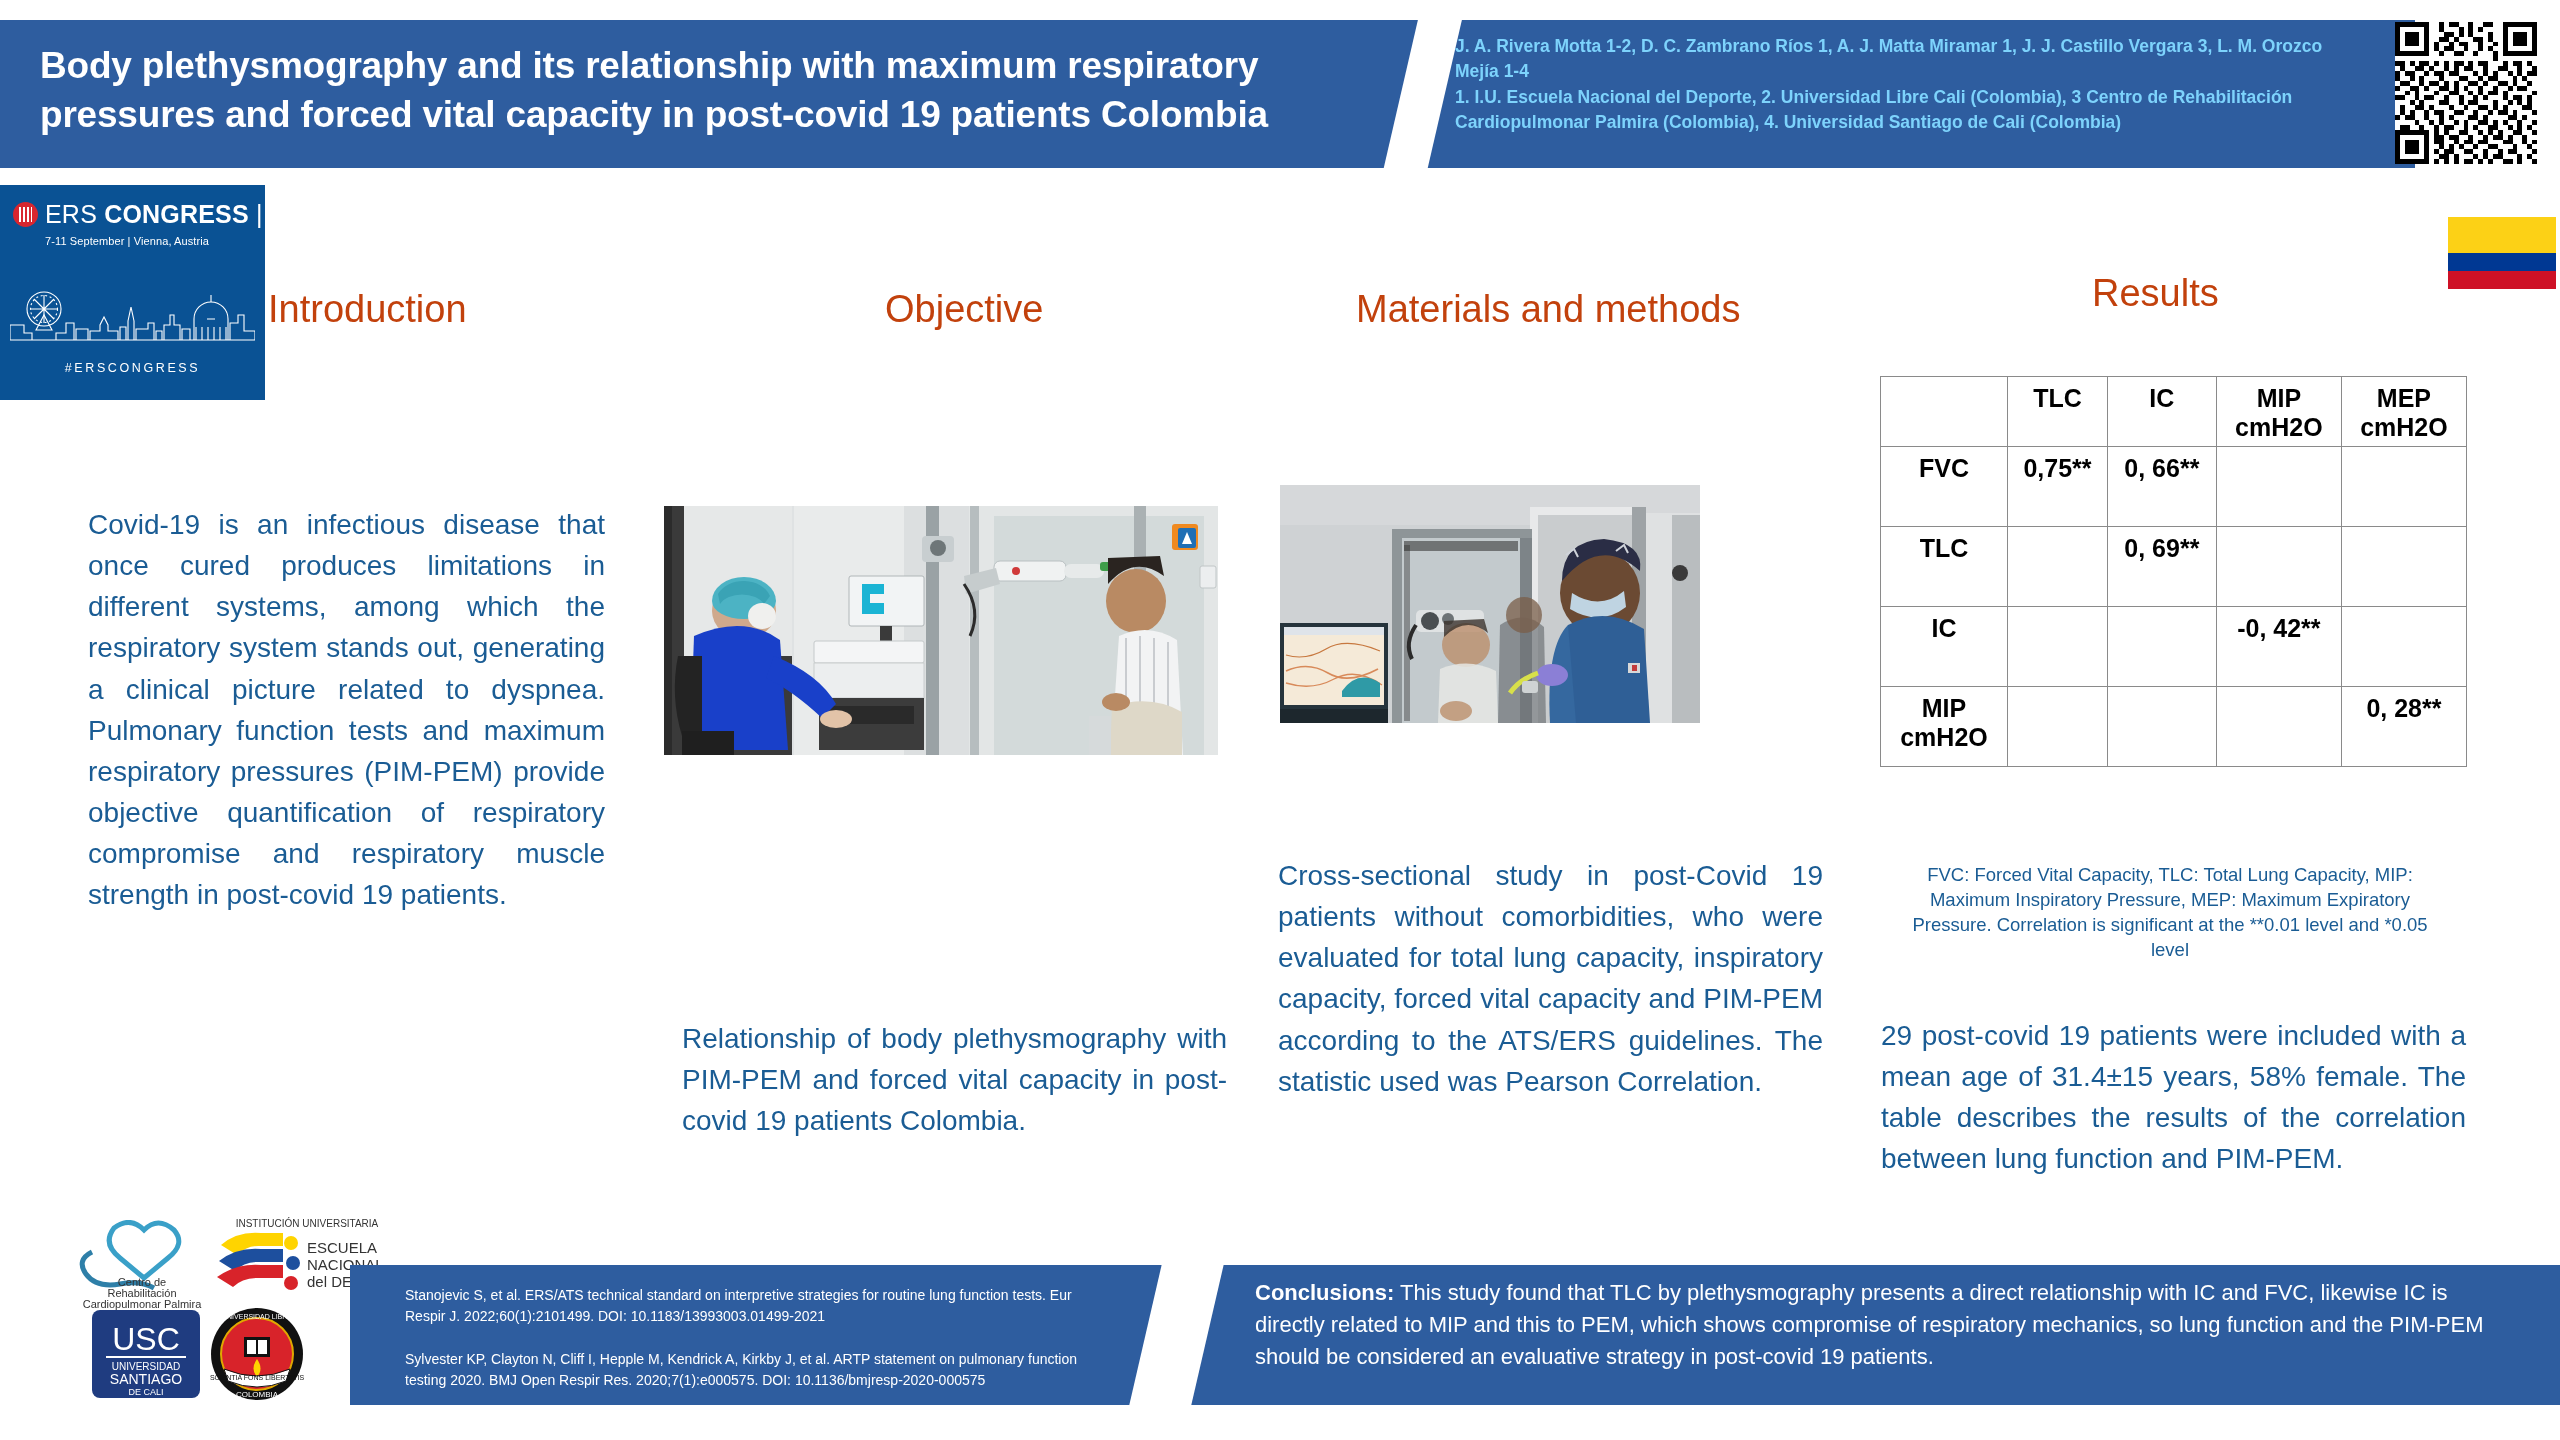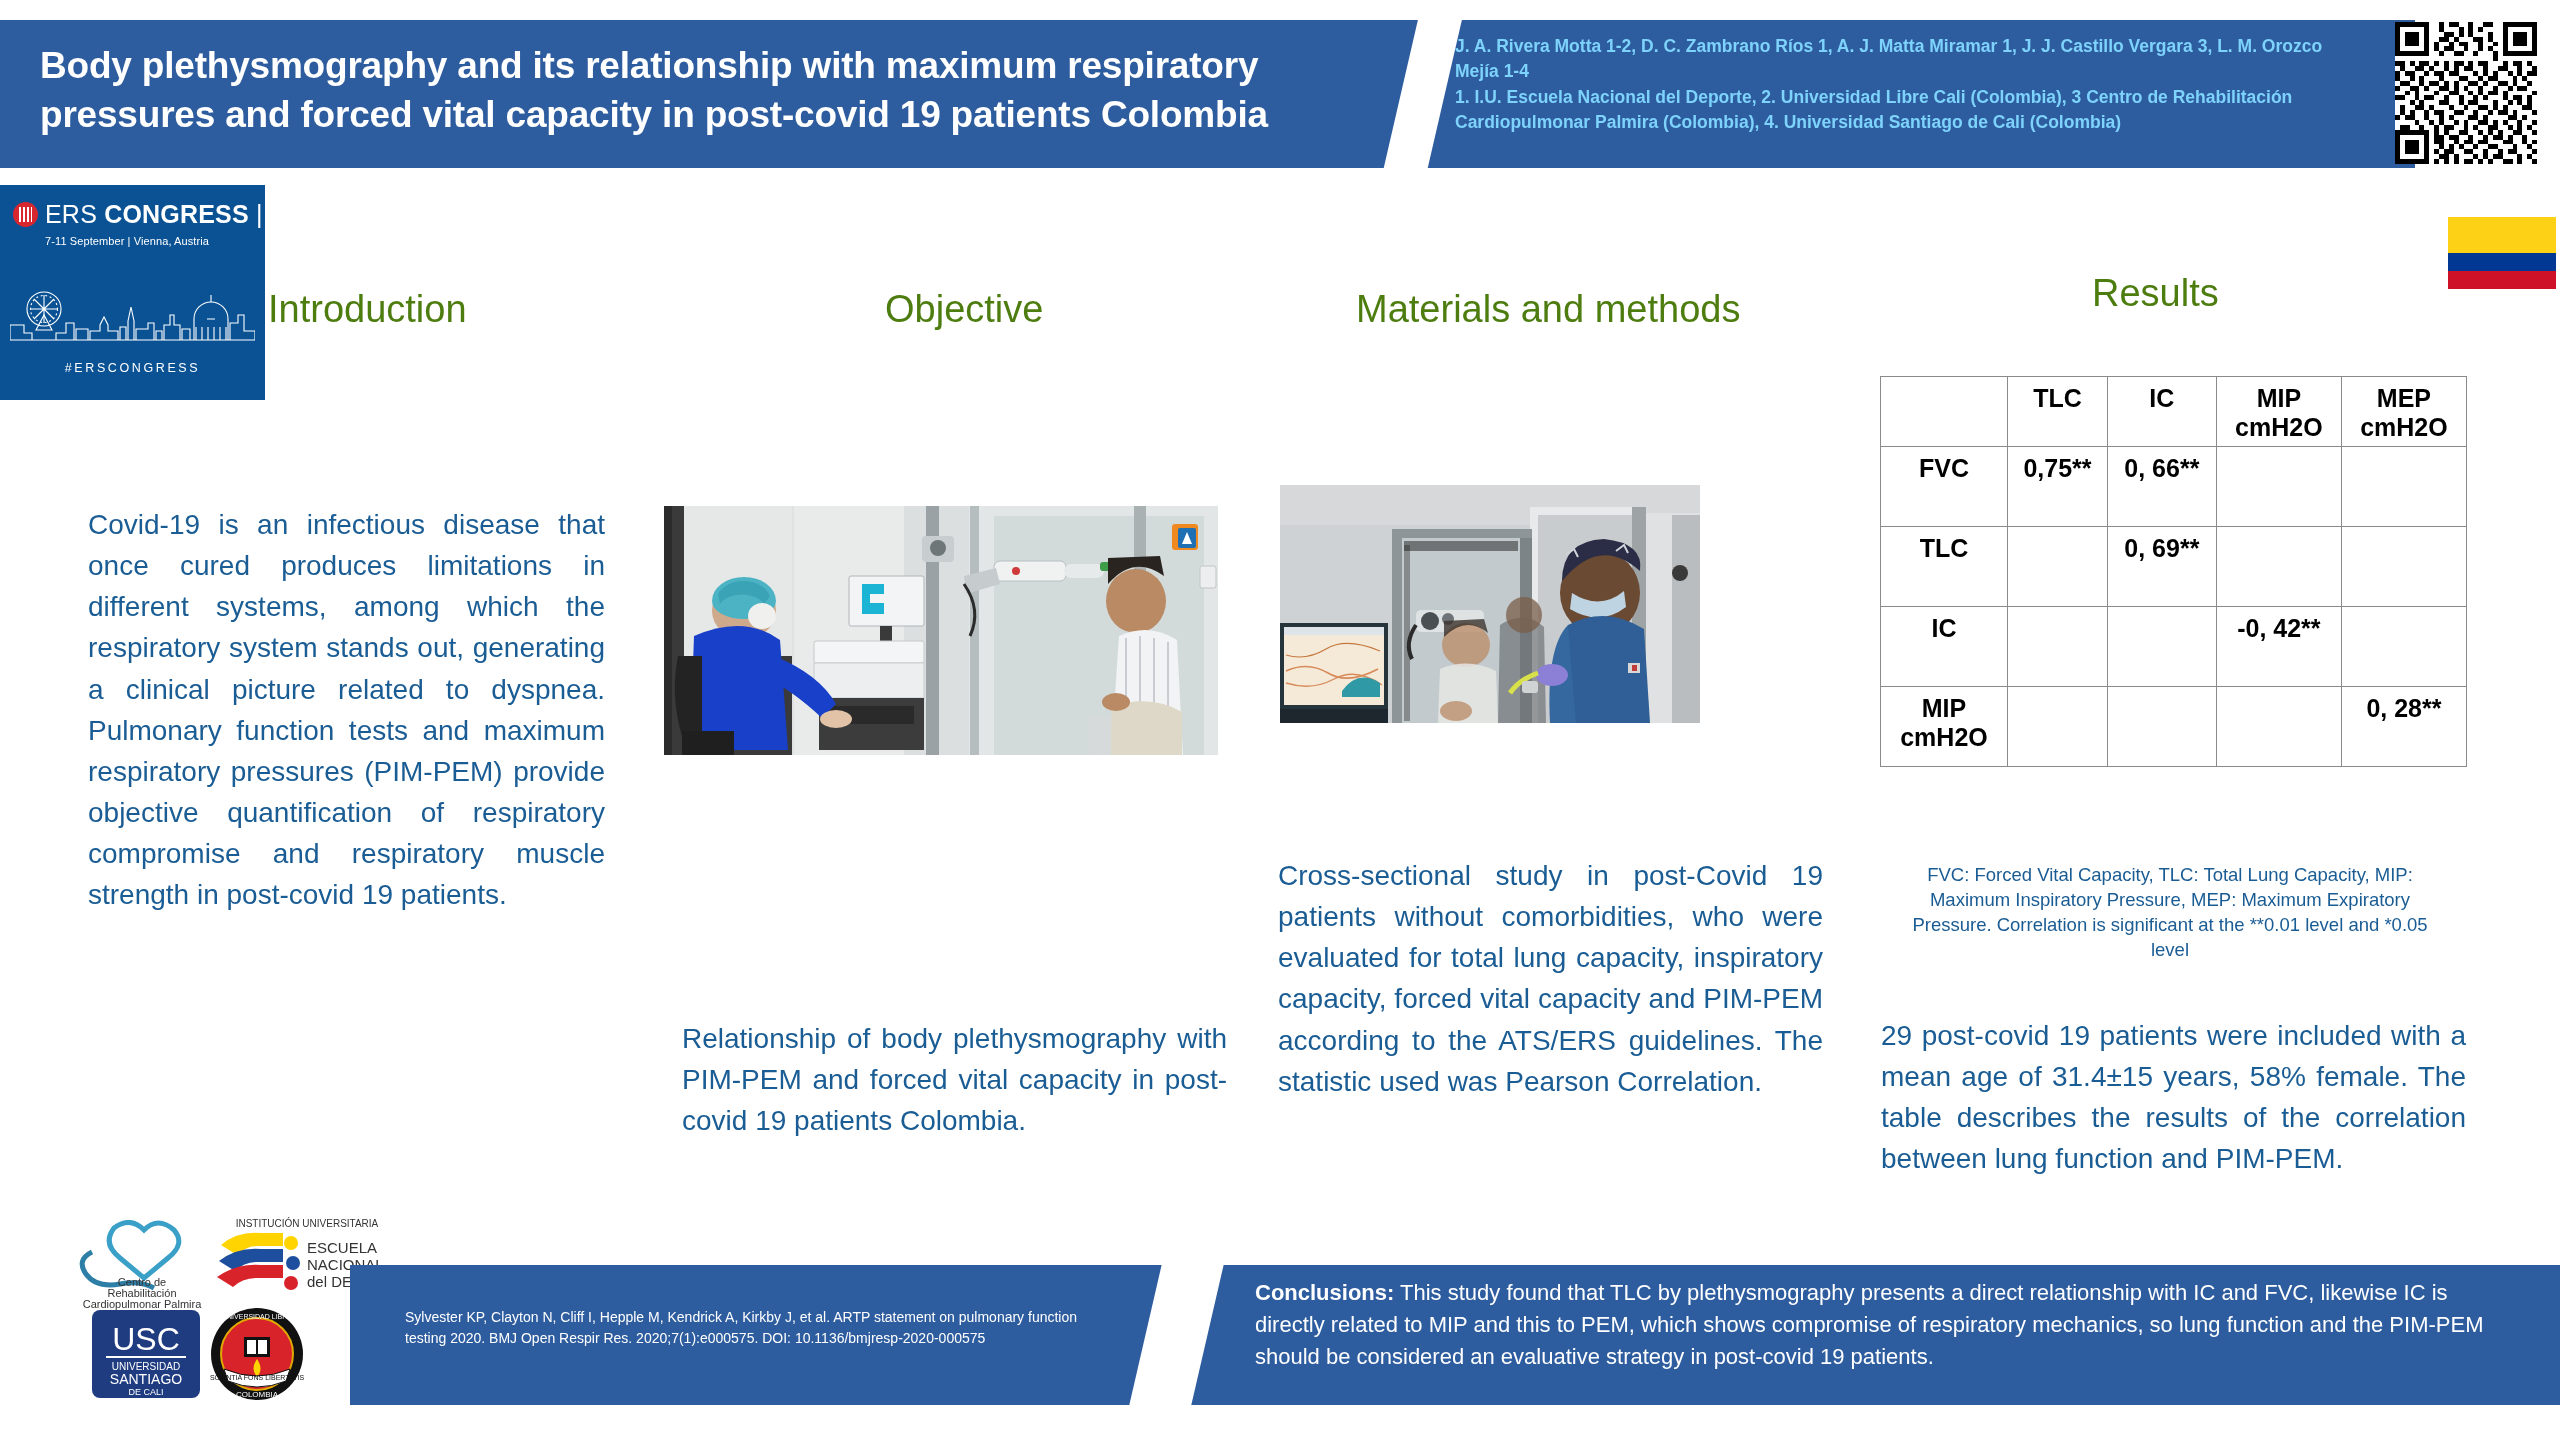--- a/index.html
+++ b/index.html
@@ -144,21 +144,21 @@
     height: 72px;
   }
   .flag .y { height: 50%; background: #fcd116; }
   .flag .b { height: 25%; background: #003893; }
   .flag .r { height: 25%; background: #ce1126; }
 
   
   .sec-head {
     position: absolute;
     font-size: 38px;
-    color: #4d7c0f;
+    color: #c2410c;
     font-weight: normal;
     white-space: nowrap;
   }
   #h-intro  { left: 268px;  top: 288px; }
   #h-obj    { left: 885px;  top: 288px; }
   #h-mat    { left: 1356px; top: 288px; }
   #h-res    { left: 2092px; top: 272px; }
 
   
   .body-text {
@@ -772,19 +772,20 @@
       <path d="M14 62 q33 14 66 0 l-4 12 q-29 12 -58 0Z" fill="#ffffff" stroke="#111" stroke-width="1"></path>
       <text x="47" y="73" font-family="Liberation Sans, sans-serif" font-size="7" fill="#111" text-anchor="middle">SCIENTIA FONS LIBERTATIS</text>
       <text x="47" y="12" font-family="Liberation Sans, sans-serif" font-size="7" fill="#ffffff" text-anchor="middle">UNIVERSIDAD LIBRE</text>
       <text x="47" y="90" font-family="Liberation Sans, sans-serif" font-size="8" fill="#ffffff" text-anchor="middle">COLOMBIA</text>
     </svg>
   </div>
 </div>
 
 <div class="footer-bar">
   <div class="refs">
+    <div class="ref1">Stanojevic S, et al. ERS/ATS technical standard on interpretive strategies for routine lung function tests. Eur Respir J. 2022;60(1):2101499. DOI: 10.1183/13993003.01499-2021</div>
     <div class="ref2">Sylvester KP, Clayton N, Cliff I, Hepple M, Kendrick A, Kirkby J, et al. ARTP statement on pulmonary function testing 2020. BMJ Open Respir Res. 2020;7(1):e000575. DOI: 10.1136/bmjresp-2020-000575</div>
   </div>
   <div class="footer-slash"></div>
   <div class="conclusions">
     <b>Conclusions:</b><span> This study found that TLC by plethysmography presents a direct relationship with IC and FVC, likewise IC is directly related to MIP and this to PEM, which shows compromise of respiratory mechanics, so lung function and the PIM-PEM should be considered an evaluative strategy in post-covid 19 patients.</span>
   </div>
 </div>
 
 </body></html>

